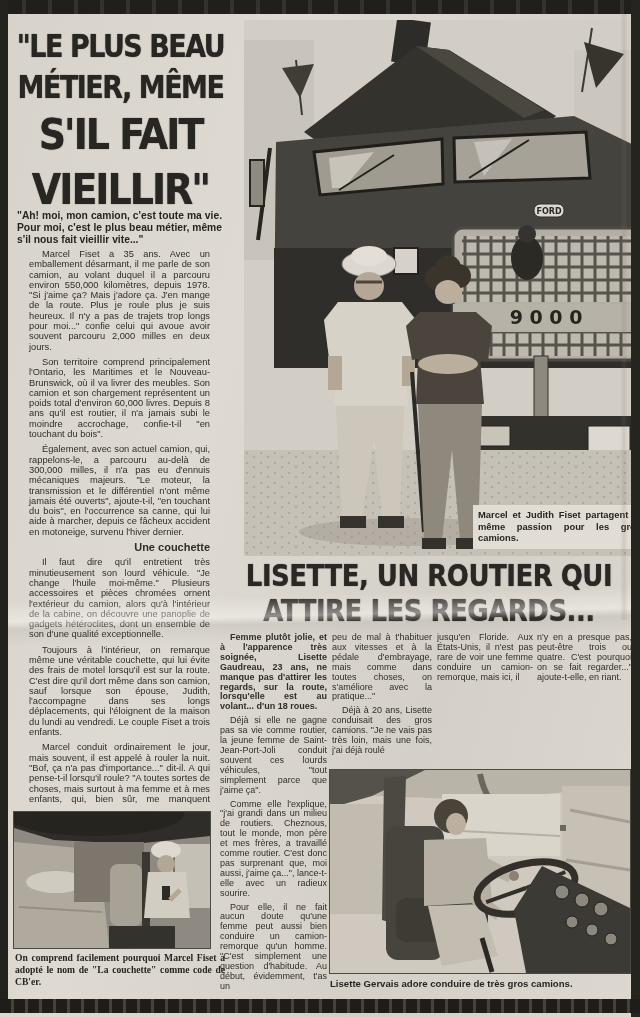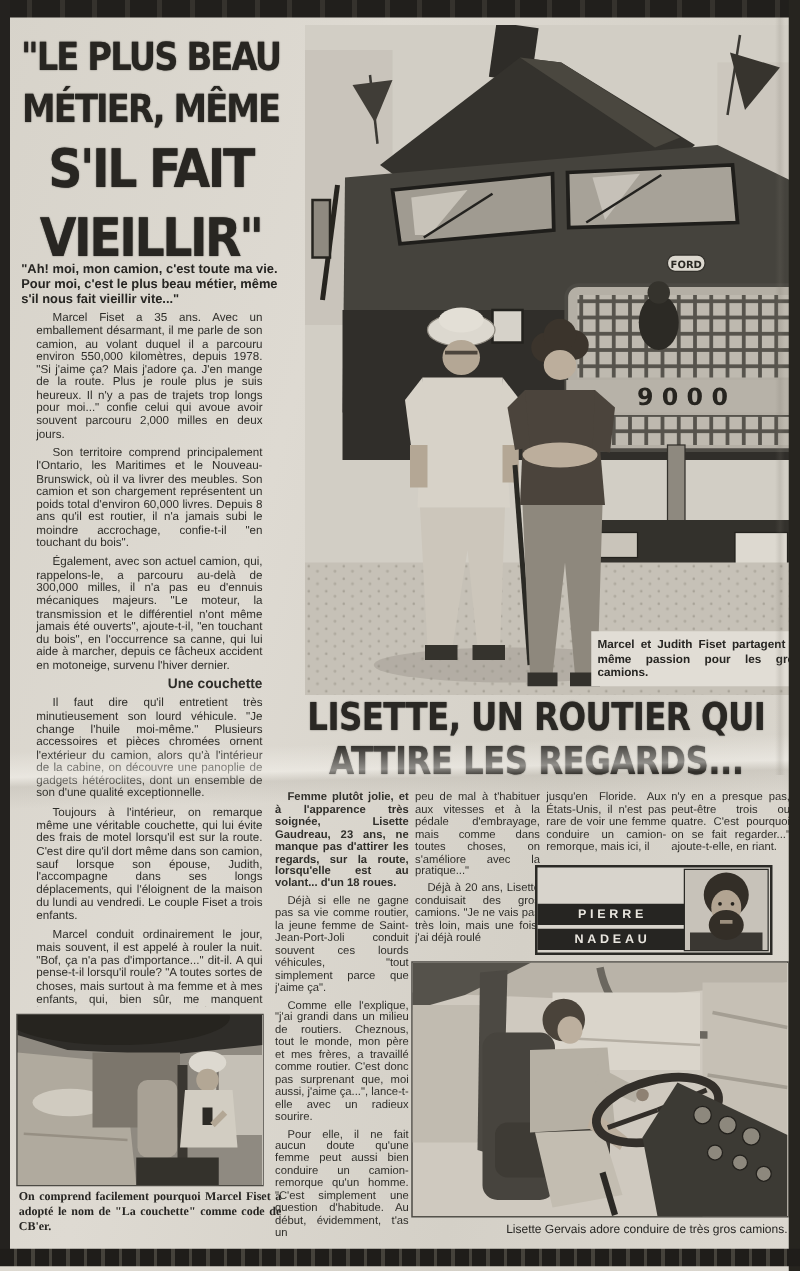--- a/index.html
+++ b/index.html
@@ -37,22 +37,22 @@
   
   .photo{position:absolute;box-shadow:0 0 0 1px #4c4a44;}
   .photo svg{display:block;}
   .truck-photo{left:244px;top:20px;width:403px;height:536px;box-shadow:none;}
   .truck-caption{position:absolute;right:1px;bottom:7px;width:163px;background:#e1ddd5;
     padding:4px 5px 5px;font-weight:bold;font-size:9.4px;line-height:11.6px;text-align:justify;color:#262522;}
   .interior-photo{left:14px;top:812px;width:196px;height:136px;}
   .interior-caption{position:absolute;left:15px;top:952px;width:210px;font-weight:bold;
     font-size:9.6px;line-height:11.8px;text-align:justify;color:#262522;font-family:Liberation Serif, serif;}
   .driving-photo{left:330px;top:770px;width:300px;height:203px;}
-  .driving-caption{position:absolute;left:330px;top:978px;width:300px;text-align:right;
-    font-weight:normal;font-size:9.6px;color:#262522;}
+  .driving-caption{position:absolute;left:330px;top:978px;width:300px;text-align:left;
+    font-weight:bold;font-size:9.6px;color:#262522;}
 
   
   .headline2{position:absolute;left:226px;top:558px;width:406px;text-align:center;
     font-family:"DejaVu Sans",sans-serif;font-weight:bold;color:#2a2824;
     text-shadow:0 0 1px rgba(40,38,34,.85);}
   .headline2 span{display:block;font-size:26px;line-height:35px;letter-spacing:-.5px;transform:scaleY(1.18);}
 
   
   .col{position:absolute;font-size:9px;line-height:9.9px;text-align:justify;color:#2f2e2a;overflow:hidden;}
   .col p{margin:0 0 4px;text-indent:10px;}
@@ -214,36 +214,20 @@
     <p style="text-indent:0">peu de mal à t'habituer aux vitesses et à la pédale d'embrayage, mais comme dans toutes choses, on s'améliore avec la pratique..."</p>
     <p>Déjà à 20 ans, Lisette conduisait des gros camions. "Je ne vais pas très loin, mais une fois, j'ai déjà roulé</p>
   </div>
   <div class="col col3">
     <p style="text-indent:0">jusqu'en Floride. Aux États-Unis, il n'est pas rare de voir une femme conduire un camion-remorque, mais ici, il</p>
   </div>
   <div class="col col4">
     <p style="text-indent:0">n'y en a presque pas, peut-être trois ou quatre. C'est pourquoi on se fait regarder..." ajoute-t-elle, en riant.</p>
   </div>
 
-  <div class="byline-box">
-    <div class="byline-bar bar-first">PIERRE</div>
-    <div class="byline-bar bar-last">NADEAU</div>
-    <div class="byline-portrait">
-      <svg width="66" height="64" viewBox="0 0 66 64">
-        <rect width="66" height="64" fill="#c7c2b9"></rect>
-        <rect x="4" y="50" width="58" height="14" fill="#3a3732"></rect>
-        <circle cx="33" cy="20" r="18" fill="#332e27"></circle>
-        <ellipse cx="33" cy="30" rx="12" ry="14" fill="#b2a492"></ellipse>
-        <ellipse cx="33" cy="44" rx="14" ry="12" fill="#332e27"></ellipse>
-        <rect x="28" y="40" width="10" height="3" fill="#9c8f7e"></rect>
-        <circle cx="28" cy="27" r="1.5" fill="#26231e"></circle>
-        <circle cx="38" cy="27" r="1.5" fill="#26231e"></circle>
-      </svg>
-    </div>
-  </div>
 
   <div class="photo interior-photo">
     <svg width="196" height="136" viewBox="0 0 196 136">
       <rect width="196" height="136" fill="#8f8a81"></rect>
       <polygon points="0,0 196,0 196,24 120,32 40,28 0,16" fill="#2f2d29"></polygon>
       <ellipse cx="80" cy="2" rx="90" ry="22" fill="#26241f"></ellipse>
       <polygon points="0,30 85,38 95,136 0,136" fill="#b0aa9e"></polygon>
       <ellipse cx="42" cy="70" rx="30" ry="11" fill="#d0cbc0"></ellipse>
       <line x1="5" y1="95" x2="88" y2="100" stroke="#968f83" stroke-width="2"></line>
       <rect x="60" y="30" width="70" height="60" fill="#7c766c"></rect>

